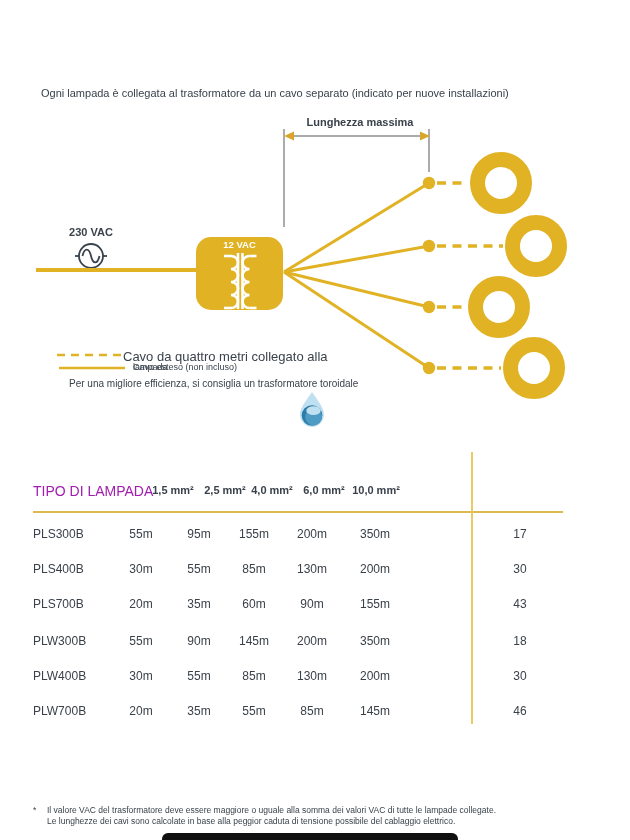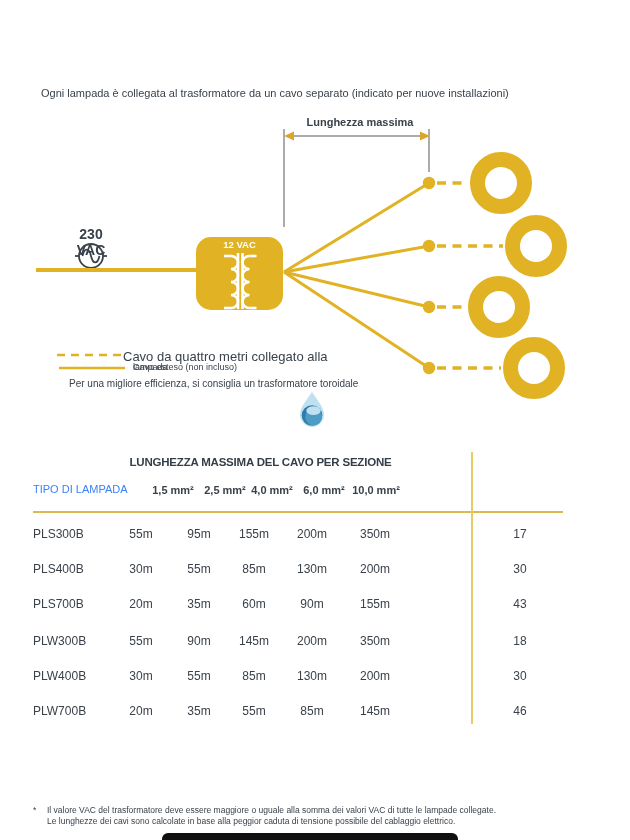--- a/index.html
+++ b/index.html
@@ -4,34 +4,34 @@
 <style>
   html,body{margin:0;padding:0;background:#fff;}
   .page{position:relative;width:630px;height:840px;background:#fff;overflow:hidden;
         font-family:"Liberation Sans",sans-serif;color:#39424B;}
   .abs{position:absolute;}
   .page-title{left:33px;top:41px;font-size:21px;font-weight:600;color:#EDB52F;margin:0;letter-spacing:-0.2px;}
   .page-subtitle{left:33px;top:79px;font-size:11px;font-weight:400;color:#39424B;margin:8px;}
   .diagram-svg{left:0;top:110px;width:630px;height:290px;}
   .lbl{position:absolute;color:#39424B;}
   .measure-lbl{left:295px;top:116px;width:130px;text-align:center;font-size:11px;font-weight:600;}
-  .source-lbl{left:66px;top:226px;width:50px;text-align:center;font-size:14px;font-weight:600;}
+  .source-lbl{left:66px;top:226px;width:50px;text-align:center;font-size:11px;font-weight:600;}
   .xfmr-lbl{left:196px;top:239px;width:87px;text-align:center;font-size:9.5px;font-weight:700;color:#fff;}
   .legend-lbl1{left:123px;top:349px;font-size:13px;}
   .legend-overlap{left:133px;top:362px;height:12px;}
   .legend-overlap span{position:absolute;left:0;top:0;font-size:9px;white-space:nowrap;color:#39424B;}
   .diagram-note{left:69px;top:378px;font-size:10px;}
   .logo-drop{left:292px;top:390px;}
   .logo-name{left:237px;top:423px;width:165px;text-align:center;
              font-family:"Liberation Serif",serif;font-size:24px;letter-spacing:2px;color:#20506F;}
   .span-header{left:128px;top:456px;width:265px;text-align:center;font-size:11.5px;font-weight:700;
                letter-spacing:-0.2px;color:#333E48;}
   .va-header{left:472px;top:453px;width:94px;text-align:center;font-size:10.5px;font-weight:700;
              line-height:15px;color:#D5A83A;}
-  .row-header{left:33px;top:483px;font-size:11px;color:#3b82f6;z-index:2;}
+  .row-header{left:33px;top:483px;font-size:14px;color:#a21caf;z-index:2;}
   .colh{top:484px;width:60px;text-align:center;font-size:11px;font-weight:600;color:#39424B;z-index:1;margin-left:32px;}
   .colh.c0{left:111px}.colh.c1{left:163px}.colh.c2{left:210px}.colh.c3{left:262px}.colh.c4{left:314px}
   .hline{left:33px;top:511px;width:530px;height:2px;background:#DCB94E;}
   .vline{left:471px;top:452px;width:2px;height:272px;background:#E9CC63;}
   .trow{left:0;width:630px;height:15px;font-size:12px;color:#3A4149;}
   .trow span{position:absolute;}
   .trow .type{left:33px;}
   .trow .v0{left:113px;width:56px;text-align:center;}
   .trow .v1{left:171px;width:56px;text-align:center;}
   .trow .v2{left:226px;width:56px;text-align:center;}
@@ -124,21 +124,20 @@
   </div>
   <div class="lbl diagram-note">Per una migliore efficienza, si consiglia un trasformatore toroidale</div>
 
   <svg class="abs logo-drop" width="40" height="44" viewBox="0 0 40 44" xmlns="http://www.w3.org/2000/svg">
     <path d="M20 2 C14.5 10.5 8 17.5 8 24.5 a12 12.3 0 0 0 24 0 C32 17.5 25.5 10.5 20 2 Z" fill="#BFE0F0"></path>
     <circle cx="20" cy="25.5" r="10.3" fill="#2E7CA9"></circle>
     <circle cx="21.6" cy="27" r="8.4" fill="#4E9BC4"></circle>
     <ellipse cx="21.5" cy="20.7" rx="7.2" ry="4.4" fill="#BFE0F0"></ellipse>
   </svg>
 
-  <div class="abs span-header">LUNGHEZZA MASSIMA DEL CAVO PER SEZIONE</div>
   <div class="abs row-header">TIPO DI LAMPADA</div>
   <div class="abs colh c0">1,5 mm²</div>
   <div class="abs colh c1">2,5 mm²</div>
   <div class="abs colh c2">4,0 mm²</div>
   <div class="abs colh c3">6,0 mm²</div>
   <div class="abs colh c4">10,0 mm²</div>
   <div class="abs hline"></div>
   <div class="abs vline"></div>
 
   <div class="abs trow" style="top:527px">

